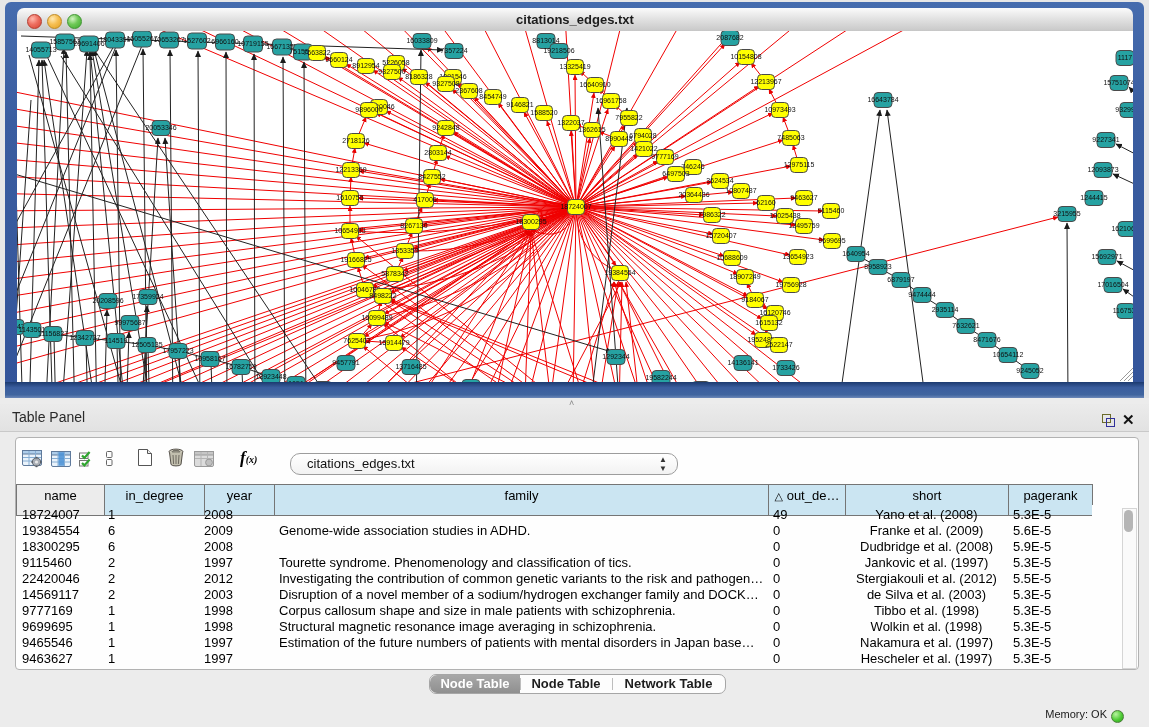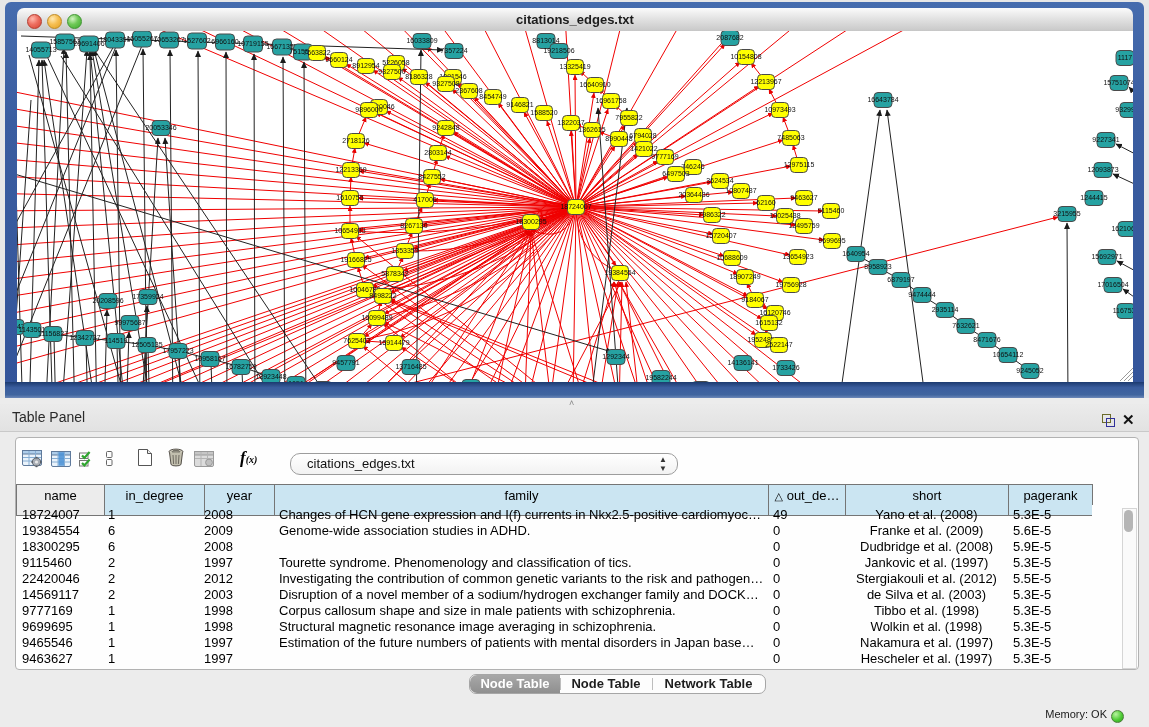--- a/index.html
+++ b/index.html
@@ -36,21 +36,21 @@
 box-sizing:border-box;text-align:center;font-size:13px;color:#000;line-height:21px;}
 .tri{font-size:11px;}
 #hdrend{position:absolute;left:1092px;top:86px;width:1px;height:21px;background:#757575;}
 .trow{position:absolute;left:0;width:1122px;height:16px;font-size:13px;color:#000;}
 .trow span{position:absolute;top:0;line-height:16px;white-space:nowrap;}
 .c0{left:22px;}.c1{left:108px;}.c2{left:204px;}.c3{left:279px;}.c4{left:773px;}
 .c5{left:845px;width:163px;text-align:center;}.c6{left:1013px;}
 #vsb{position:absolute;left:1122px;top:110px;width:13px;height:159px;background:#fafafa;border:1px solid #d5d5d5;}
 #vsb div{position:absolute;left:1px;top:1px;width:9px;height:22px;border-radius:5px;background:#b5b5b5;}
 #tabs{position:absolute;left:429px;top:276px;width:295px;height:18px;background:#fdfdfd;
-border:1px solid #a6a6a6;border-radius:7px;font-size:13px;font-weight:bold;margin-left:40px;}
+border:1px solid #a6a6a6;border-radius:7px;font-size:13px;font-weight:bold;}
 #tabs .seg{position:absolute;top:0;height:18px;line-height:18px;text-align:center;color:#1d1d1d;}
 #seg1{left:0;width:90px;background:linear-gradient(#a8a8a8,#8f8f8f);color:#fff !important;border-radius:7px 0 0 7px;}
 #seg2{left:90px;width:92px;}
 #seg3{left:182px;width:113px;}
 .vd{position:absolute;top:3px;width:1px;height:12px;background:#bdbdbd;}
 #mem{position:absolute;left:0px;top:310px;width:1107px;text-align:right;font-size:11px;color:#1a1a1a;}
 #dot{position:absolute;left:1111px;top:312px;width:11px;height:11px;border-radius:50%;
 background:radial-gradient(circle at 35% 30%,#b9f3a0,#4ecb35 55%,#2ba01c);border:1px solid #4a7d38;}
 </style></head><body>
 <div id="win">
@@ -704,21 +704,20 @@
 <div class="hc" style="left:204px;width:70px;">year</div>
 <div class="hc" style="left:274px;width:494px;">family</div>
 <div class="hc" style="left:768px;width:77px;"><span class="tri">△</span> out_de…</div>
 <div class="hc" style="left:845px;width:163px;">short</div>
 <div class="hc" style="left:1008px;width:84px;">pagerank</div>
   <div id="hdrend"></div>
   <div class="trow" style="top:109px">
       <span class="c0">18724007</span>
       <span class="c1">1</span>
       <span class="c2">2008</span>
-      <span class="c3">Changes of HCN gene expression and I(f) currents in Nkx2.5-positive cardiomyoc…</span>
       <span class="c4">49</span>
       <span class="c5">Yano et al. (2008)</span>
       <span class="c6">5.3E-5</span>
     </div>
 <div class="trow" style="top:125px">
       <span class="c0">19384554</span>
       <span class="c1">6</span>
       <span class="c2">2009</span>
       <span class="c3">Genome-wide association studies in ADHD.</span>
       <span class="c4">0</span>

